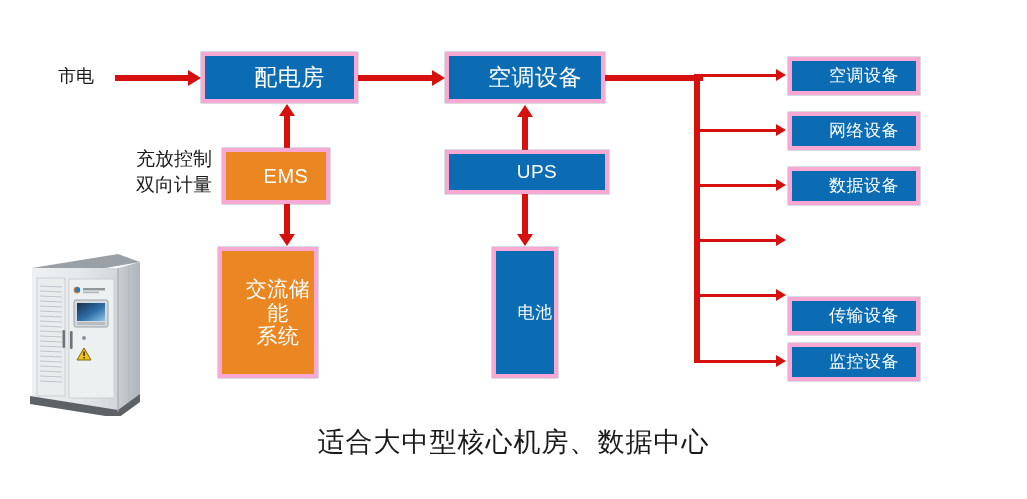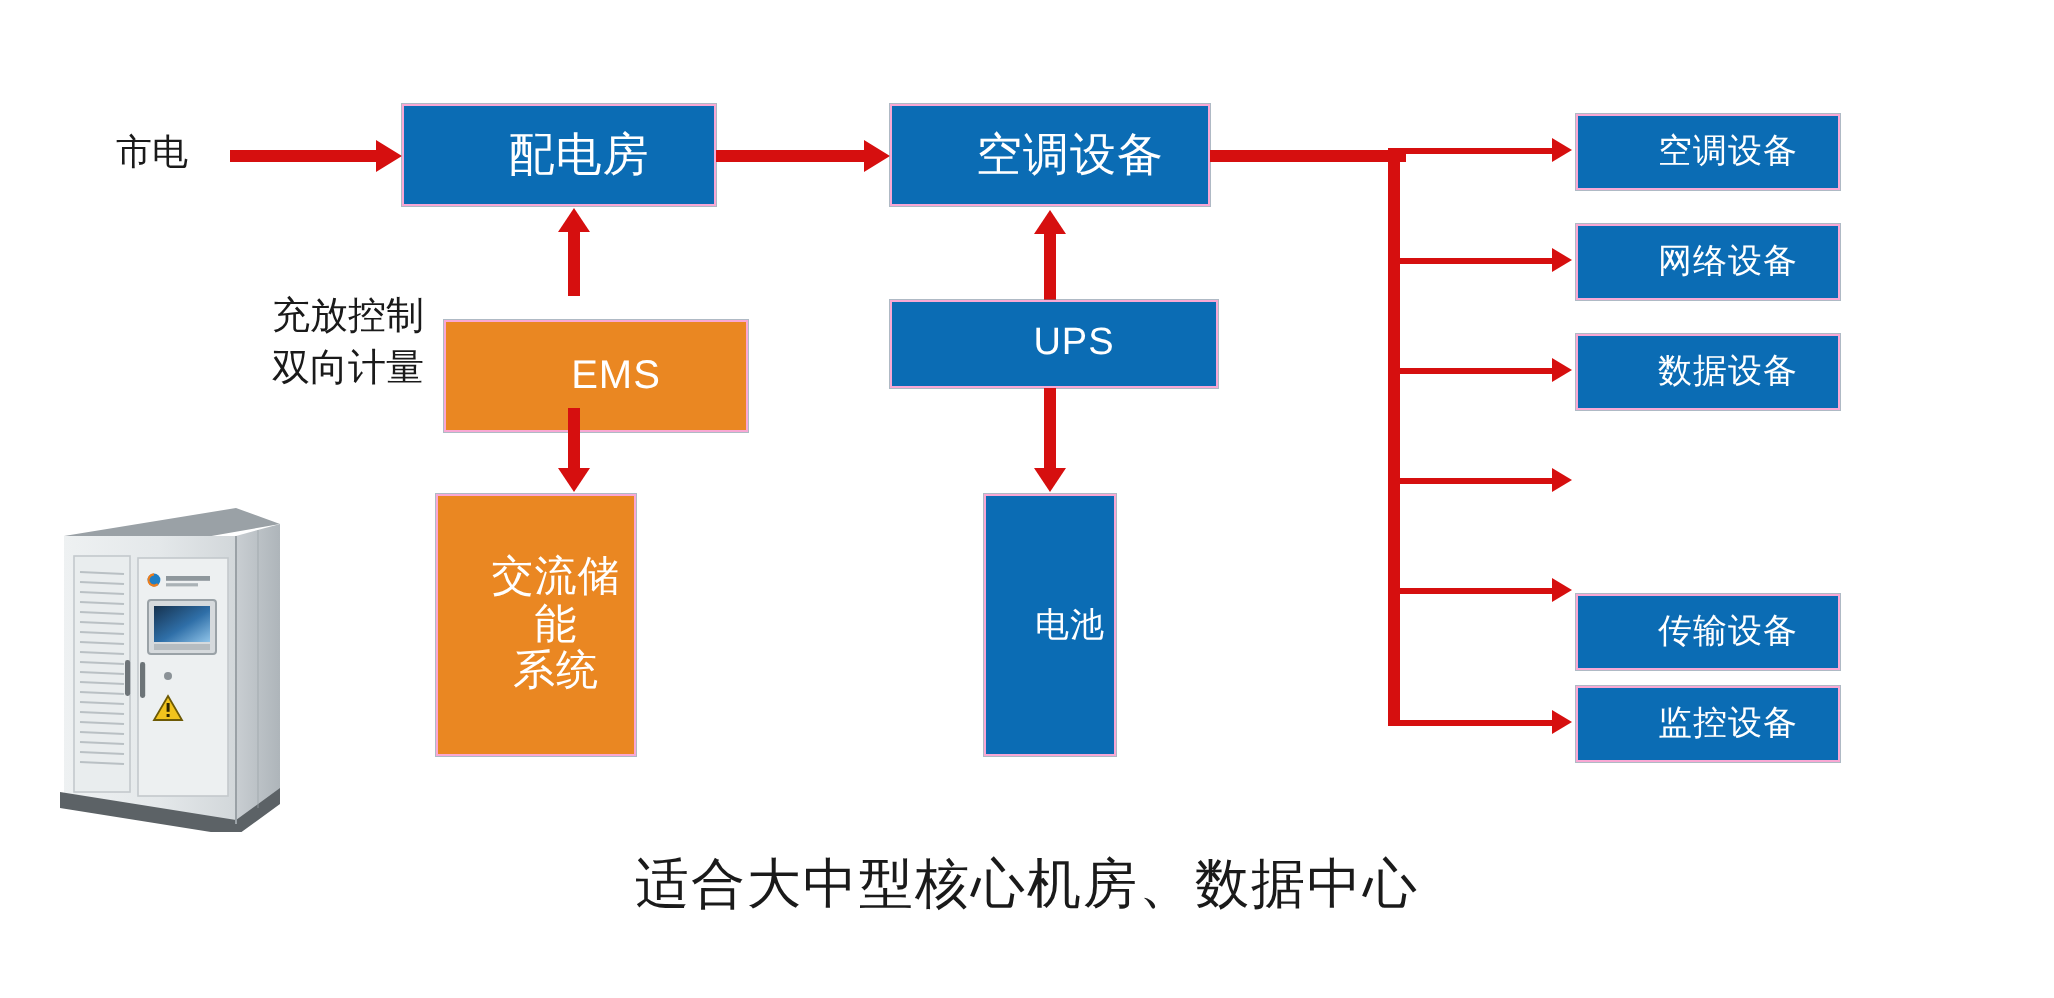--- a/index.html
+++ b/index.html
@@ -20,33 +20,33 @@
 
   
   .node {
     position: absolute;
     box-sizing: border-box;
     display: flex;
     align-items: center;
     justify-content: center;
     text-align: center;
     color: #ffffff;
-    border: 1px solid #f9a8d4;
+    border: 4px solid #f9a8d4;
     box-shadow: 0 0 0 0.5px rgba(110,130,150,0.55);
     line-height: 1.12;
     letter-spacing: 0.5px;
     white-space: pre-line;
     padding-left: 20px;
   }
   .node.blue   { background: #0b6cb4; }
   .node.orange { background: #ea8722; }
 
   .n-pdr   { left:201px; top:52px;  width:157px; height:51px;  font-size:23px; }
   .n-acd   { left:445px; top:52px;  width:160px; height:51px;  font-size:23px; }
-  .n-ems   { left:222px; top:148px; width:152px; height:56px;  font-size:20px;margin-top:12px; }
+  .n-ems   { left:222px; top:148px; width:108px; height:56px;  font-size:20px; }
   .n-ups   { left:445px; top:150px; width:164px; height:44px;  font-size:19px; }
   .n-stor  { left:218px; top:247px; width:100px; height:131px; font-size:21px; }
   .n-batt  { left:492px; top:247px; width:66px;  height:131px; font-size:17px; }
 
   .equip {
     left: 788px;
     width: 132px;
     height: 38px;
     font-size: 17px;
   }

